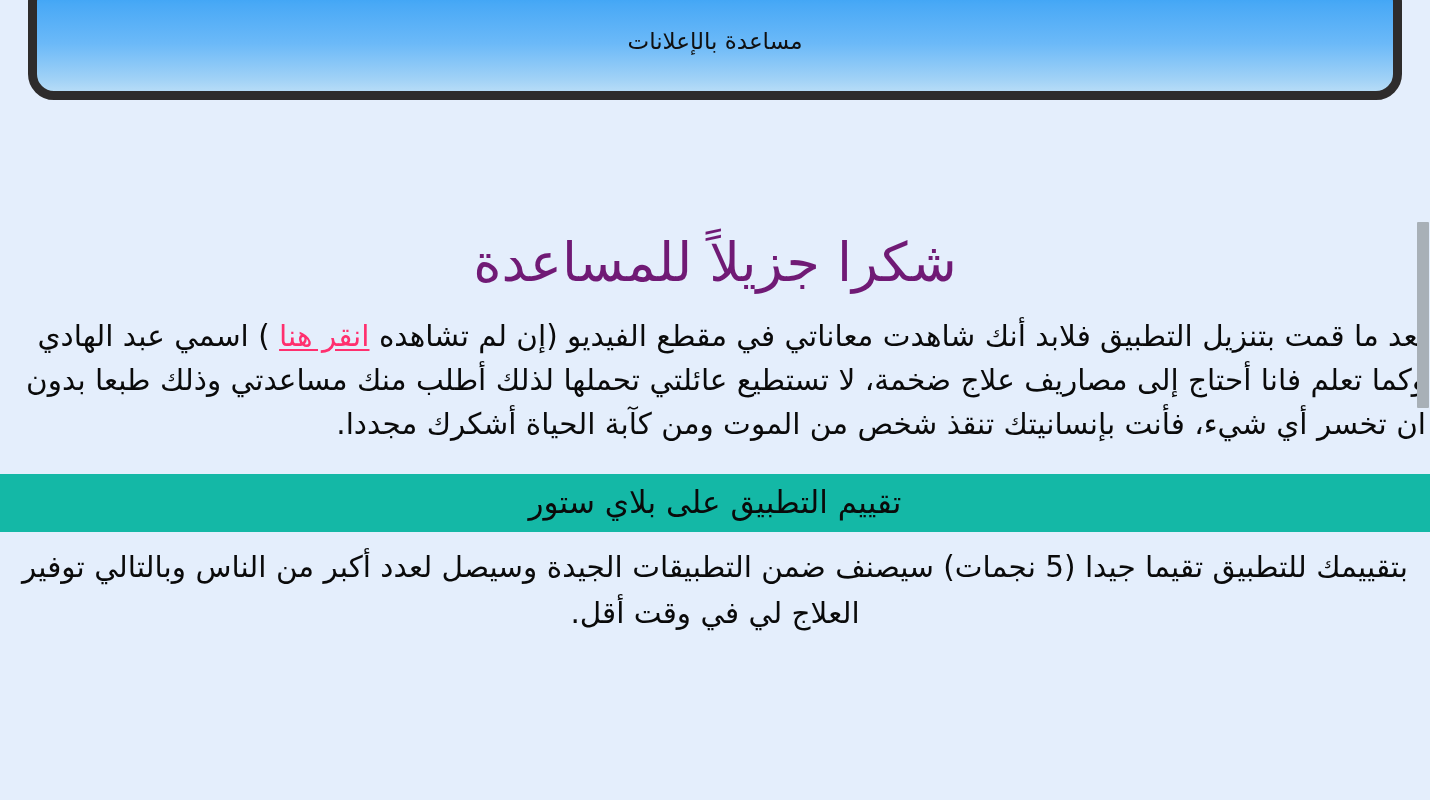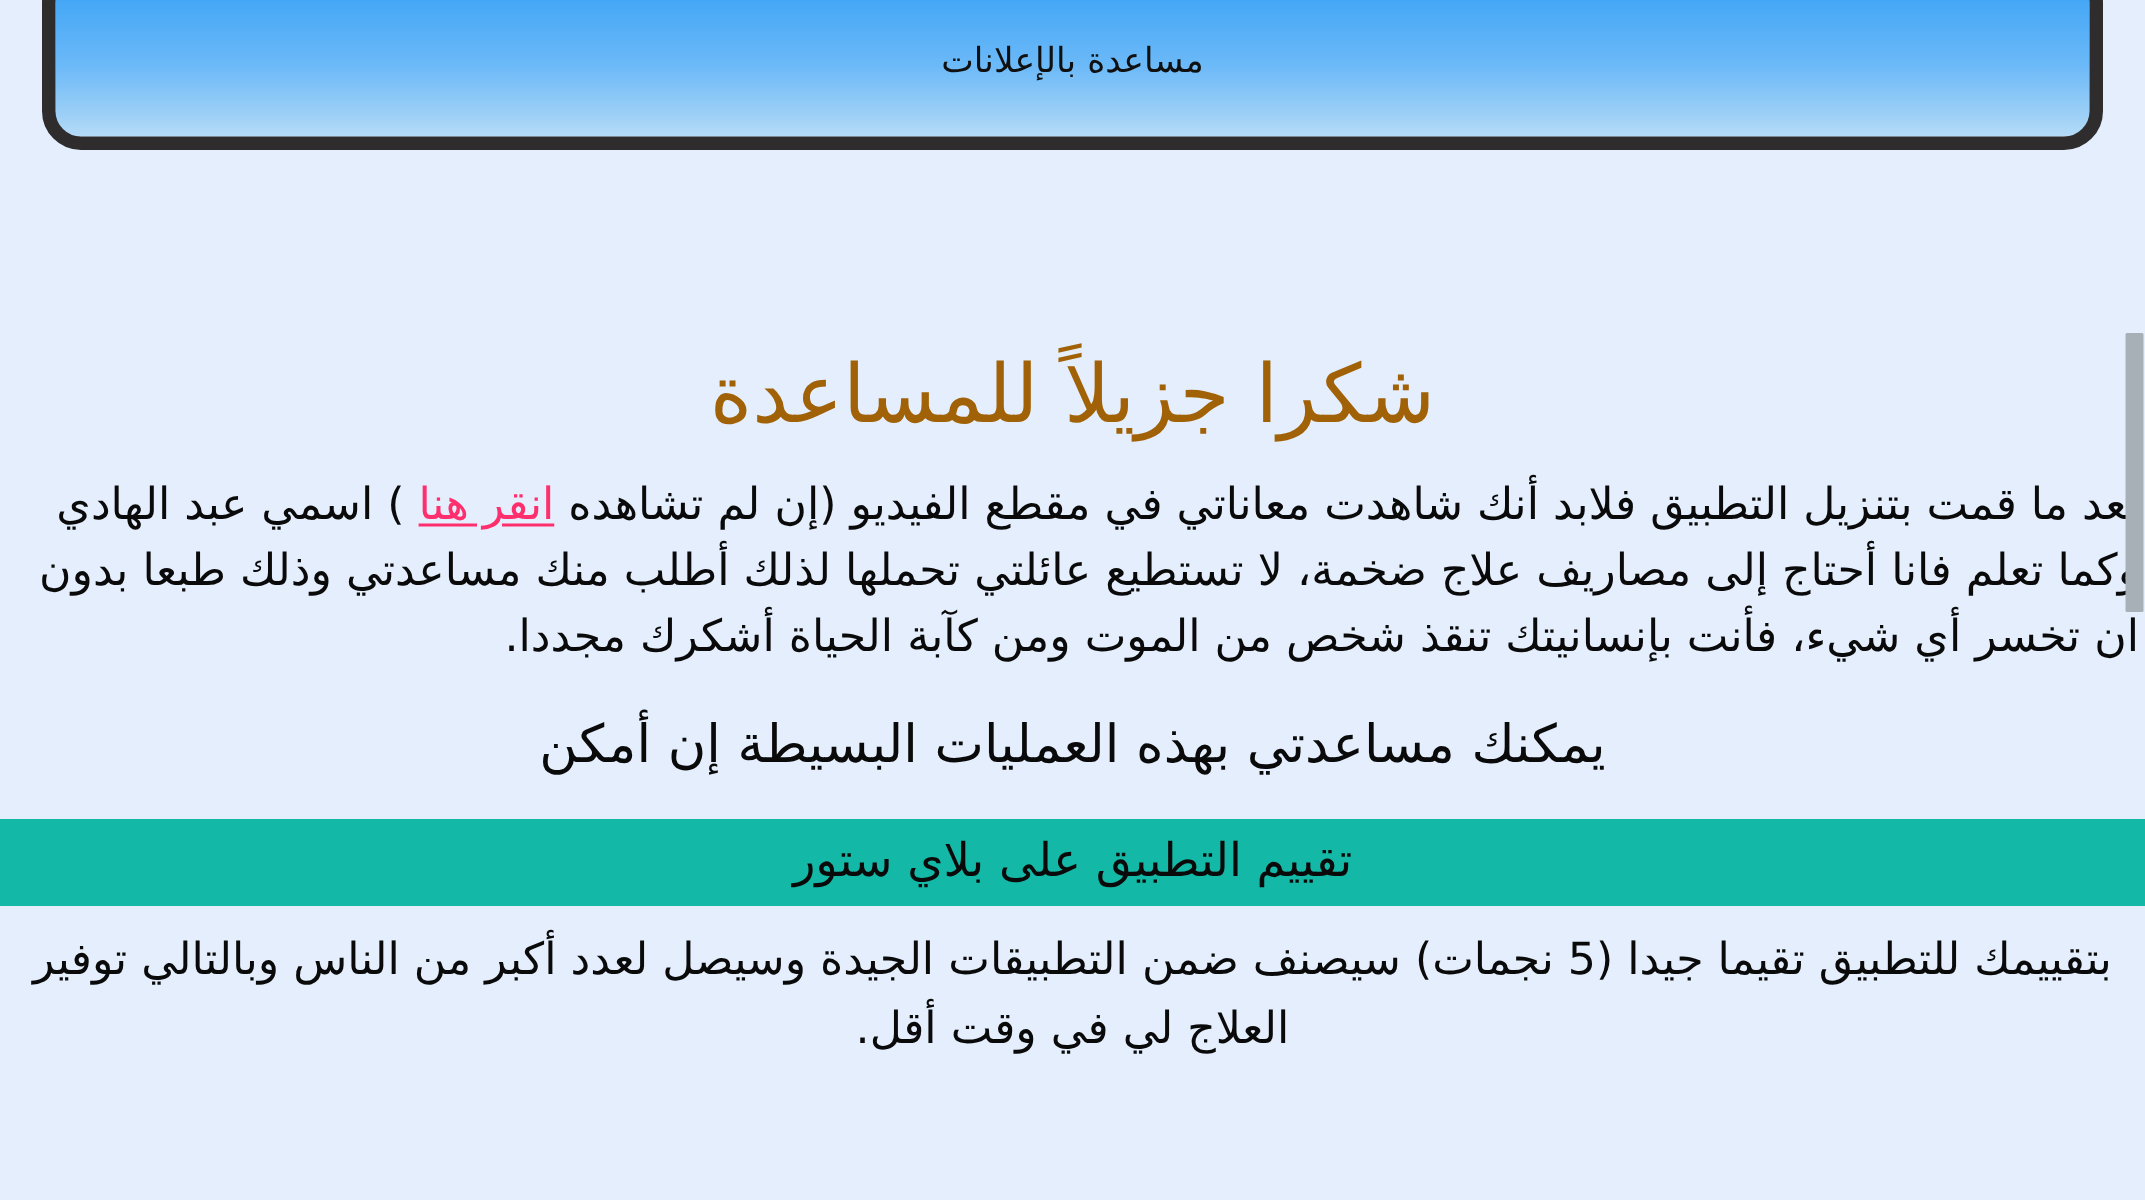--- a/index.html
+++ b/index.html
@@ -53,21 +53,21 @@
     position: absolute;
     top: 110px;
     left: 0;
     right: 0;
     bottom: 0;
   }
 
   .page-title {
     text-align: center;
     font-size: 54px;
-    color: #a16207;
+    color: #701a75;
     font-weight: normal;
     margin: 0;
     padding-top: 125px;
     line-height: 1.05;
   }
 
   .body-paragraph {
     margin: 0;
     padding: 22px 4px 0 4px;
     text-align: right;
@@ -145,21 +145,20 @@
 </div>
 
 <div class="content">
 
   <h1 class="page-title">شكرا جزيلاً للمساعدة</h1>
 
   <p class="body-paragraph">
     <span>بعد ما قمت بتنزيل التطبيق فلابد أنك شاهدت معاناتي في مقطع الفيديو (إن لم تشاهده </span><a class="inline-link" href="#">انقر هنا</a><span> ) اسمي عبد الهادي وكما تعلم فانا أحتاج إلى مصاريف علاج ضخمة، لا تستطيع عائلتي تحملها لذلك أطلب منك مساعدتي وذلك طبعا بدون ان تخسر أي شيء، فأنت بإنسانيتك تنقذ شخص من الموت ومن كآبة الحياة أشكرك مجددا.</span>
   </p>
 
-  <h2 class="sub-heading">يمكنك مساعدتي بهذه العمليات البسيطة إن أمكن</h2>
 
   <div class="section-band">
     <span class="section-band-label">تقييم التطبيق على بلاي ستور</span>
   </div>
 
   <p class="section-paragraph">بتقييمك للتطبيق تقيما جيدا (5 نجمات) سيصنف ضمن التطبيقات الجيدة وسيصل لعدد أكبر من الناس وبالتالي توفير العلاج لي في وقت أقل.</p>
 
 </div>
 
 <div class="scrollbar-track">

